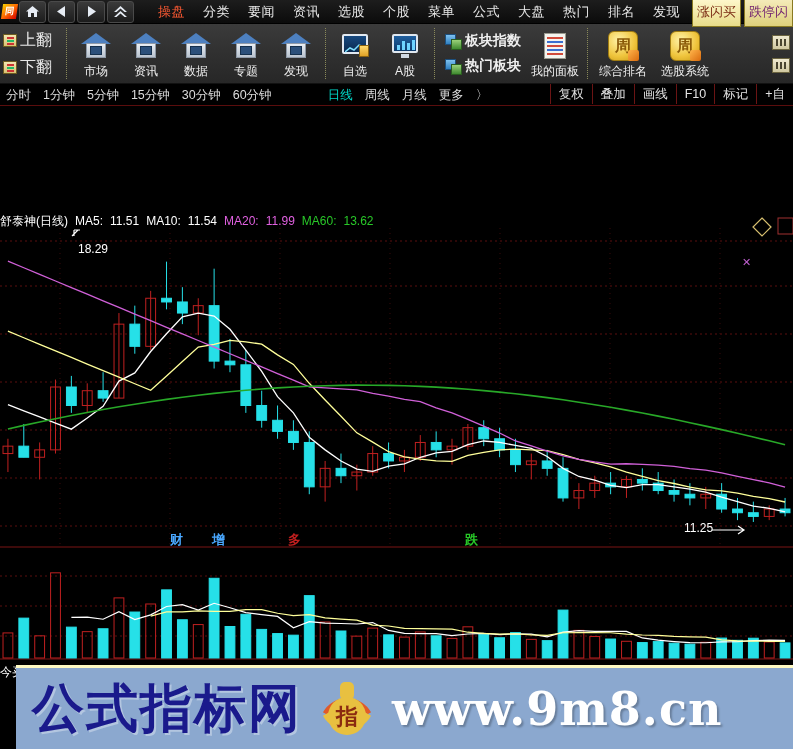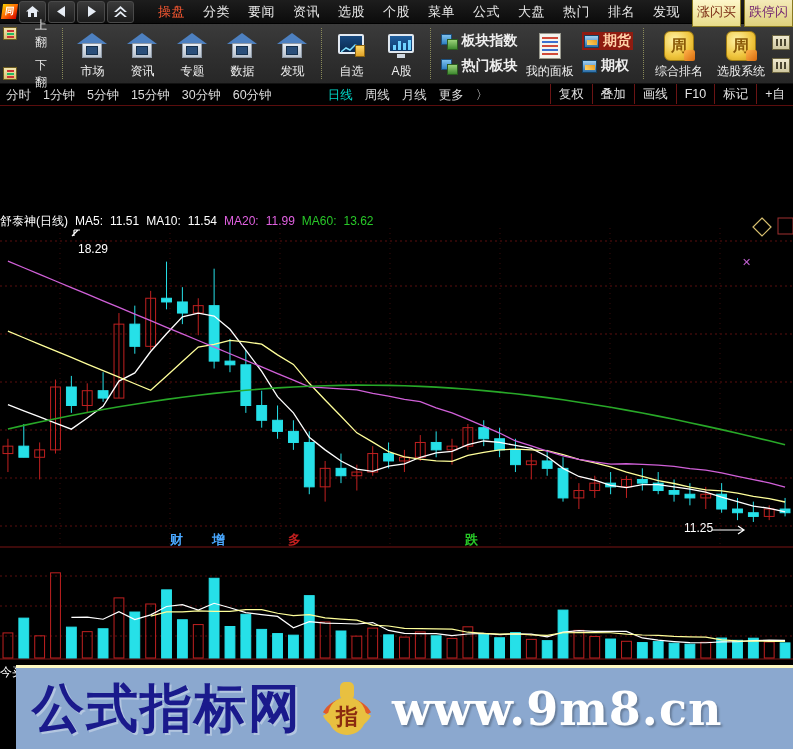--- a/index.html
+++ b/index.html
@@ -55,21 +55,21 @@
   .toolbar2 {
     height: 60px; width:793px;
     background: linear-gradient(to bottom,#3b3b3b 0%, #313131 45%, #272727 100%);
     display:flex; align-items:stretch;
     border-bottom:1px solid #111;
   }
   .tb-flip {
     width:62px; display:flex; flex-direction:column; justify-content:center;
     padding-left:3px; gap:6px;
   }
-  .tb-flip-row { display:flex; align-items:center; gap:18px; color:#e7e7e7; font-size:12px; }
+  .tb-flip-row { display:flex; align-items:center; gap:3px; color:#e7e7e7; font-size:16px; }
   .mini-ic {
     width:14px;height:13px;
     background: linear-gradient(to bottom,#f3e6b0,#d9c273);
     border:1px solid #6d5c20; position:relative; flex:none;
   }
   .mini-ic:after{
     content:""; position:absolute; left:3px; top:2px; width:7px; height:9px;
     background:
       linear-gradient(to bottom, #c33 0 2px, transparent 2px),
       linear-gradient(to bottom, transparent 3px, #2b6 3px 5px, transparent 5px),
@@ -263,29 +263,29 @@
           <div class="win"></div>
         </div>
         <div class="lbl">资讯</div>
       </div>
       <div class="tb-item">
         <div class="ic-house">
           <div class="roof"></div>
           <div class="body"></div>
           <div class="win"></div>
         </div>
-        <div class="lbl">专题</div>
+        <div class="lbl">数据</div>
       </div>
       <div class="tb-item">
         <div class="ic-house">
           <div class="roof"></div>
           <div class="body"></div>
           <div class="win"></div>
         </div>
-        <div class="lbl">数据</div>
+        <div class="lbl">专题</div>
       </div>
       <div class="tb-item">
         <div class="ic-house">
           <div class="roof"></div>
           <div class="body"></div>
           <div class="win"></div>
         </div>
         <div class="lbl">发现</div>
       </div>
     </div>
@@ -330,30 +330,20 @@
     <div class="ic-doc">
       <div class="pg"></div>
       <div class="ln" style="top:6px;"></div>
       <div class="ln ln2" style="top:10px;"></div>
       <div class="ln" style="top:14px;"></div>
       <div class="ln ln2" style="top:18px;"></div>
       <div class="ln" style="top:22px;"></div>
     </div>
     <div class="lbl">我的面板</div>
   </div>
-  <div class="tb-two" id="deriv-host">
-      <div class="tb-two-row hl">
-        <span class="ic-fx"></span>
-        <span>期货</span>
-      </div>
-      <div class="tb-two-row">
-        <span class="ic-fx"></span>
-        <span>期权</span>
-      </div>
-    </div>
   <div class="tb-sep"></div>
   <div class="tb-group" id="week-host">
       <div class="tb-item" style="width: 62px;">
         <div class="ic-week">周</div>
         <div class="lbl">综合排名</div>
       </div>
       <div class="tb-item" style="width: 62px;">
         <div class="ic-week">周</div>
         <div class="lbl">选股系统</div>
       </div>

